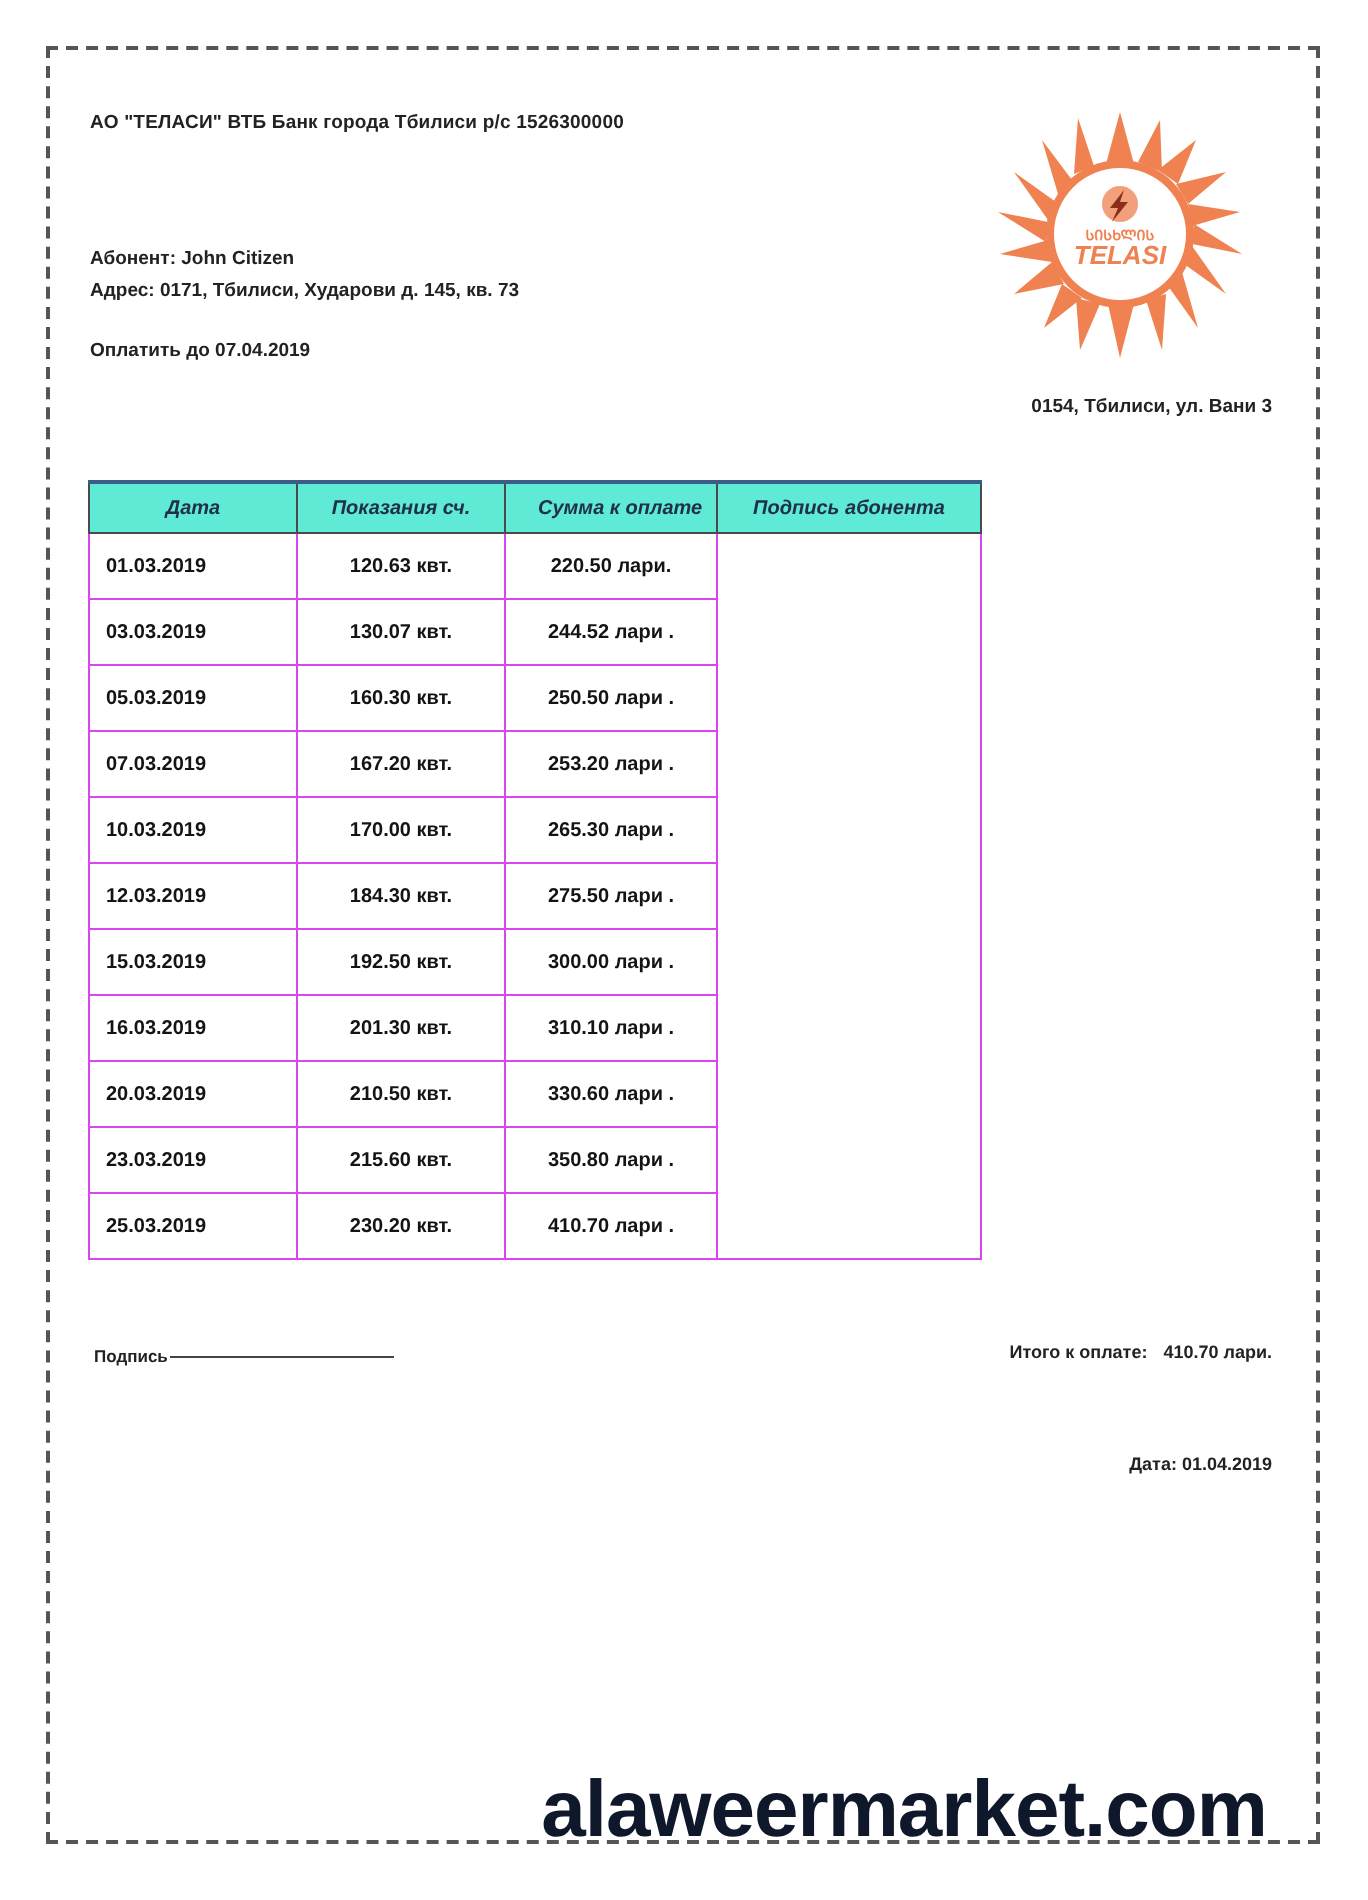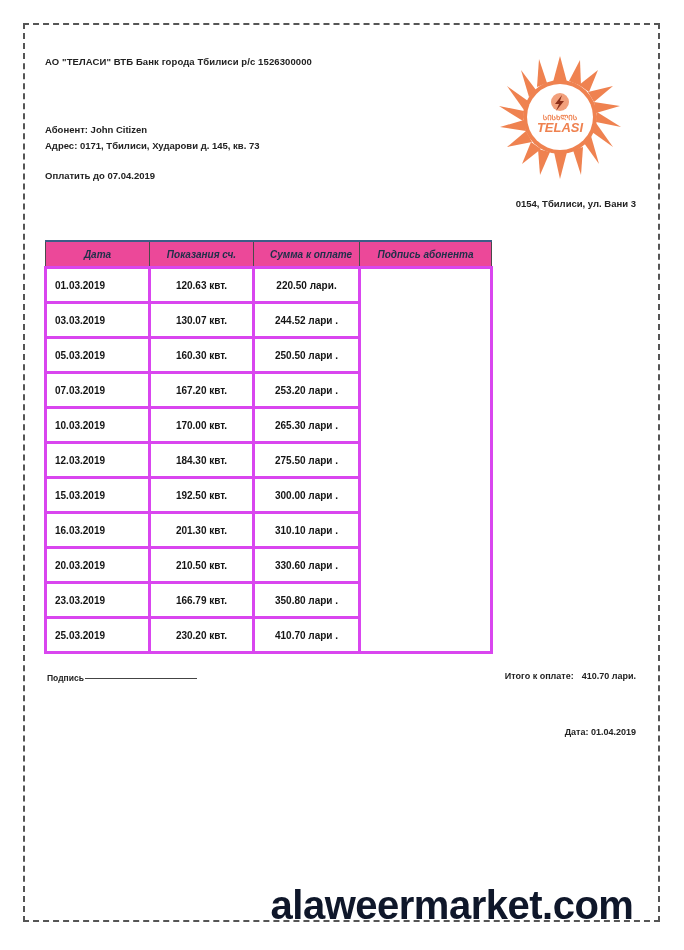--- a/index.html
+++ b/index.html
@@ -91,34 +91,34 @@
     border-collapse: collapse;
     table-layout: fixed;
     width: 446px;
   }
   table.meter-table col.c-date { width: 104px; }
   table.meter-table col.c-read { width: 104px; }
   table.meter-table col.c-sum  { width: 106px; }
   table.meter-table col.c-sign { width: 132px; }
 
   table.meter-table th {
-    background: #ec4899;
+    background: #5eead4;
     border: 1px solid #4a4a4a;
     border-top: 2px solid #3c5d87;
     font-style: italic;
     font-weight: bold;
     font-size: 10px;
     color: #20304a;
     height: 24px;
     padding: 0 16px;
     text-align: center;
     white-space: nowrap;
   }
   table.meter-table td {
-    border: 3px solid #d946ef;
+    border: 1px solid #d946ef;
     height: 32px;
     font-size: 10px;
     font-weight: bold;
     color: #141414;
     padding: 0 8px;
     white-space: nowrap;
   }
   td.cell-date { text-align: left; }
   td.cell-read { text-align: center; }
   td.cell-sum  { text-align: center; }
@@ -287,21 +287,21 @@
           <td class="cell-read">201.30  квт.</td>
           <td class="cell-sum">310.10   лари .</td>
         </tr>
         <tr>
           <td class="cell-date">20.03.2019</td>
           <td class="cell-read">210.50  квт.</td>
           <td class="cell-sum">330.60   лари .</td>
         </tr>
         <tr>
           <td class="cell-date">23.03.2019</td>
-          <td class="cell-read">166.79  квт.</td>
+          <td class="cell-read">215.60  квт.</td>
           <td class="cell-sum">350.80   лари .</td>
         </tr>
         <tr>
           <td class="cell-date">25.03.2019</td>
           <td class="cell-read">230.20  квт.</td>
           <td class="cell-sum">410.70   лари .</td>
         </tr>
       </tbody>
     </table>
   </div>

